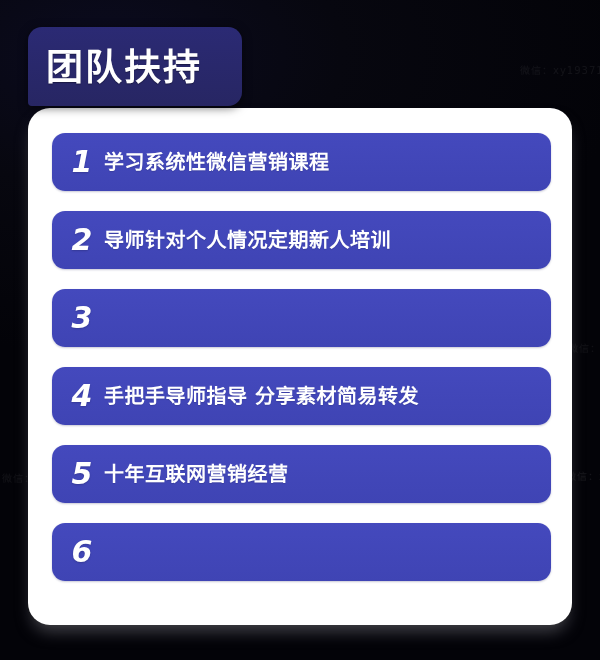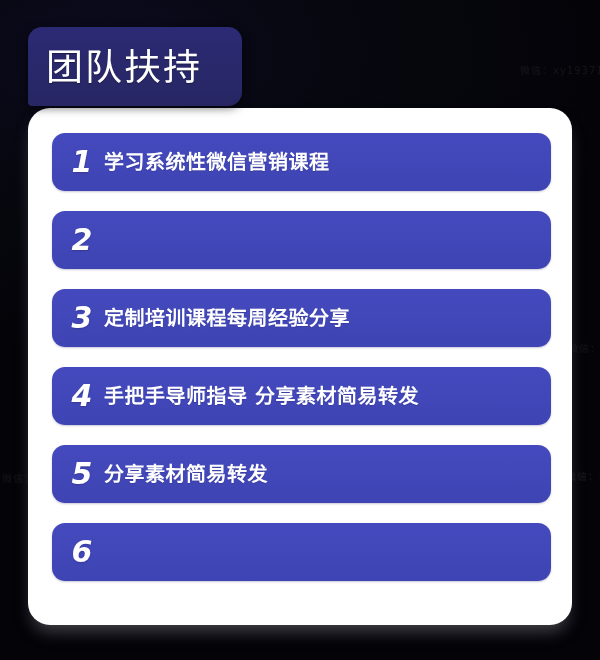--- a/index.html
+++ b/index.html
@@ -56,21 +56,21 @@
     z-index: 20;
     box-shadow: 0 2px 10px rgba(0,0,0,0.55);
   }
   .title-badge-text {
     position: absolute;
     left: 18px;
     top: 50%;
     transform: translateY(-50%);
     font-size: 37px;
     line-height: 1;
-    font-weight: 400;
+    font-weight: 700;
     color: #ffffff;
     letter-spacing: 2px;
     text-shadow: 0 1px 1px rgba(0,0,0,0.35);
     font-family: "DejaVu Sans", "Liberation Sans", sans-serif;
   }
 
   
   .card {
     position: absolute;
     left: 28px;
@@ -144,35 +144,35 @@
   <div class="card">
     <div class="list">
 
       <div class="item">
         <div class="item-number">1</div>
         <div class="item-text">学习系统性微信营销课程</div>
       </div>
 
       <div class="item">
         <div class="item-number">2</div>
+        <div class="item-text">导师针对个人情况定期新人培训</div>
       </div>
 
       <div class="item">
         <div class="item-number">3</div>
-        <div class="item-text">定制培训课程每周经验分享</div>
       </div>
 
       <div class="item">
         <div class="item-number">4</div>
         <div class="item-text">手把手导师指导  分享素材简易转发</div>
       </div>
 
       <div class="item">
         <div class="item-number">5</div>
-        <div class="item-text">分享素材简易转发</div>
+        <div class="item-text">十年互联网营销经营</div>
       </div>
 
       <div class="item">
         <div class="item-number">6</div>
       </div>
 
     </div>
   </div>
 
   <div class="watermark-layer" id="watermark-layer">

